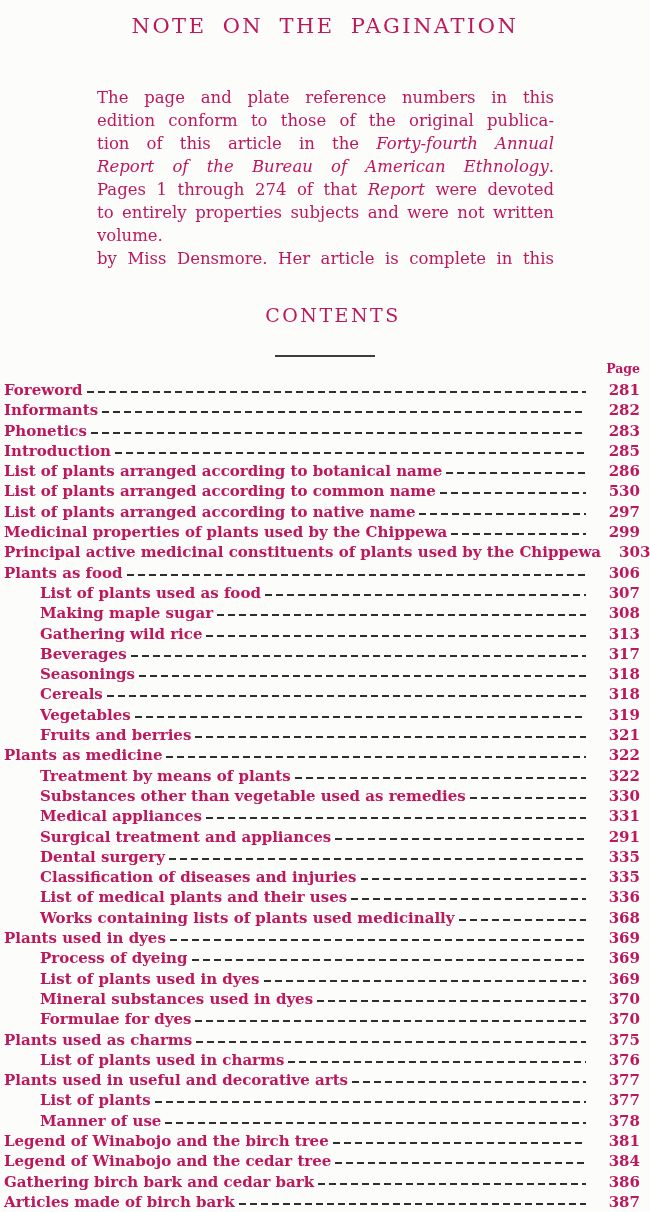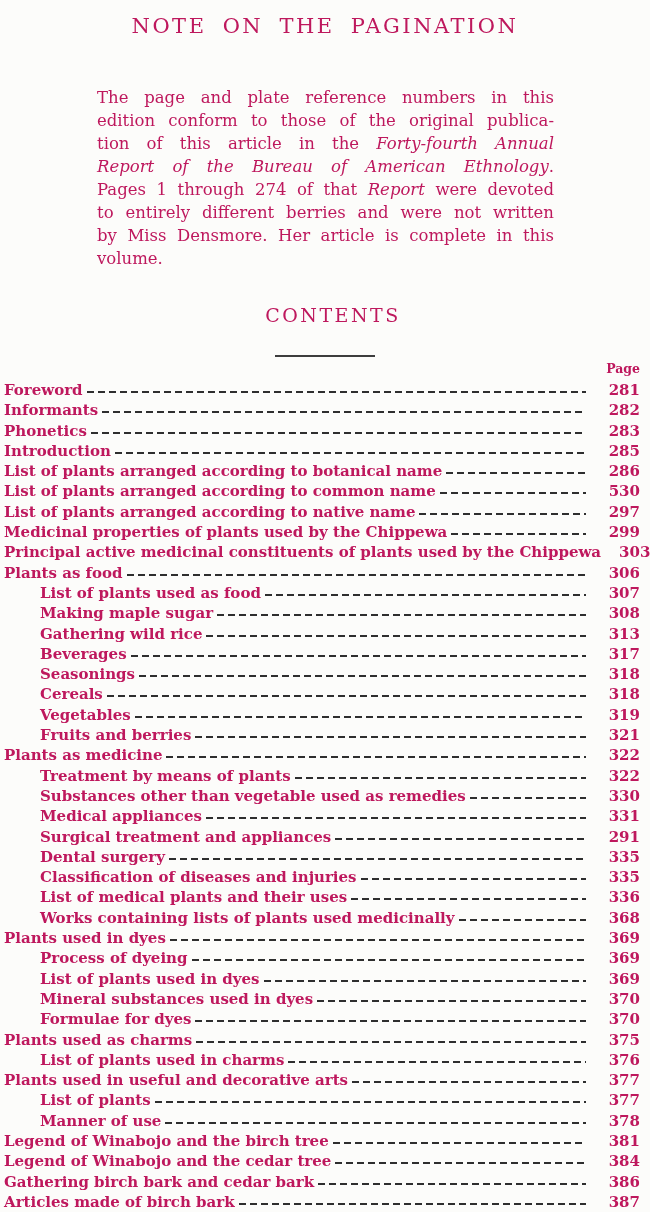--- a/index.html
+++ b/index.html
@@ -105,23 +105,23 @@
 
 <div class="page">
   <h1 class="note-title">NOTE ON THE PAGINATION</h1>
 
   <div class="para">
       <div class="pline"><span class="">The page and plate reference numbers in this</span></div>
       <div class="pline"><span class="">edition conform to those of the original publica-</span></div>
       <div class="pline"><span class="">tion of this article in the </span><span class="it">Forty-fourth Annual</span></div>
       <div class="pline"><span class="it">Report of the Bureau of American Ethnology</span><span class="">.</span></div>
       <div class="pline"><span class="">Pages 1 through 274 of that </span><span class="it">Report</span><span class=""> were devoted</span></div>
-      <div class="pline"><span class="">to entirely different berries and were not written</span></div>
+      <div class="pline"><span class="">to entirely properties subjects and were not written</span></div>
+      <div class="pline last"><span class="">volume.</span></div>
       <div class="pline"><span class="">by Miss Densmore. Her article is complete in this</span></div>
-      <div class="pline last"><span class="">volume.</span></div>
     </div>
 
   <h2 class="contents-title">CONTENTS</h2>
 
   <div class="divider"></div>
 
   <div class="page-label">Page</div>
 
   <div class="toc">
       <div class="toc-row">

